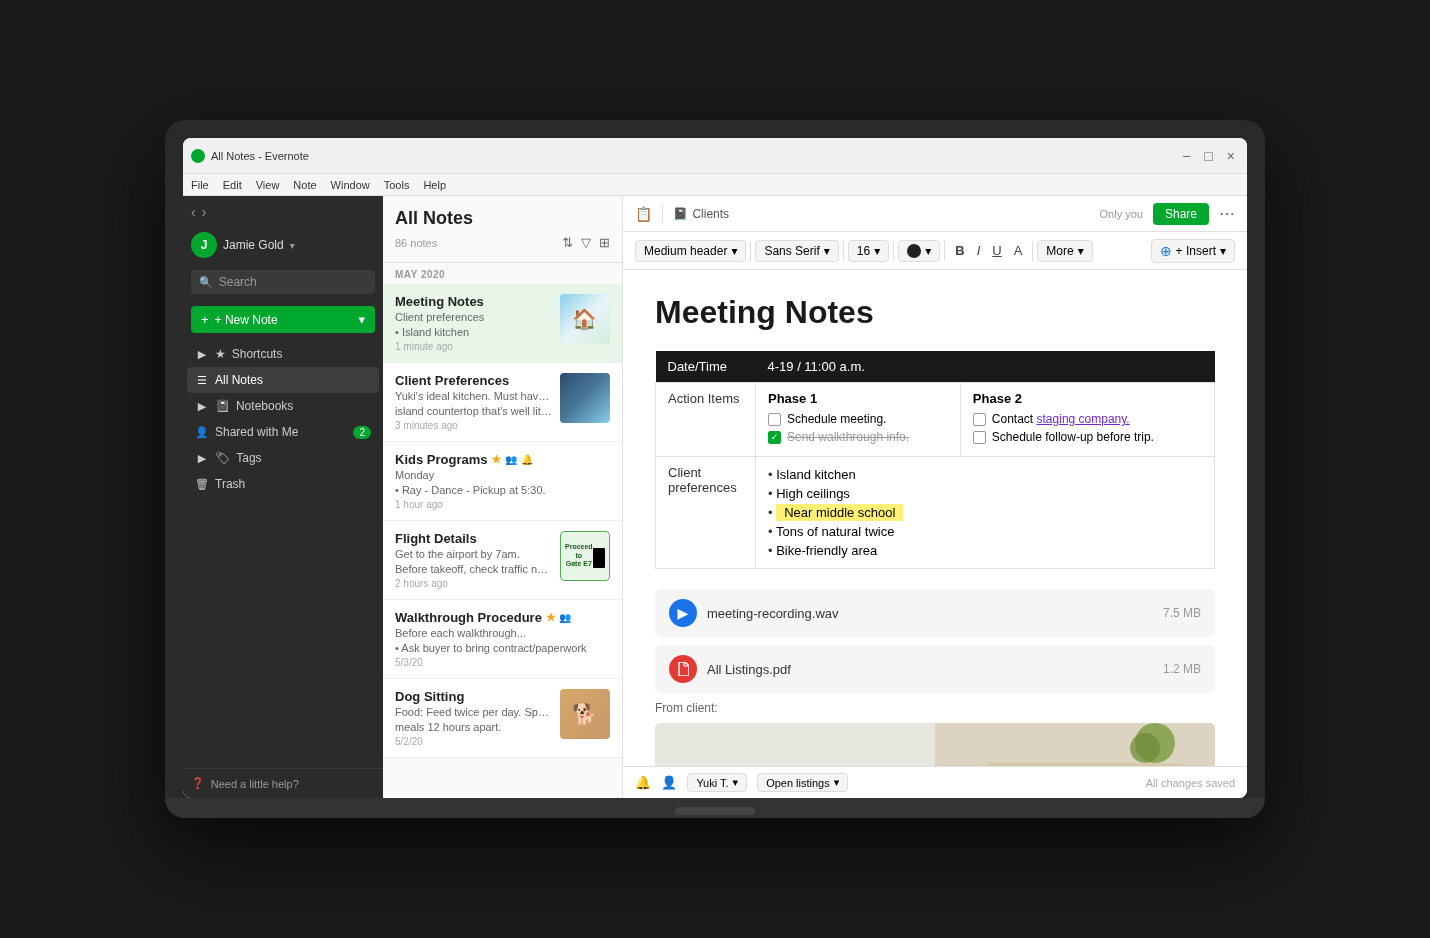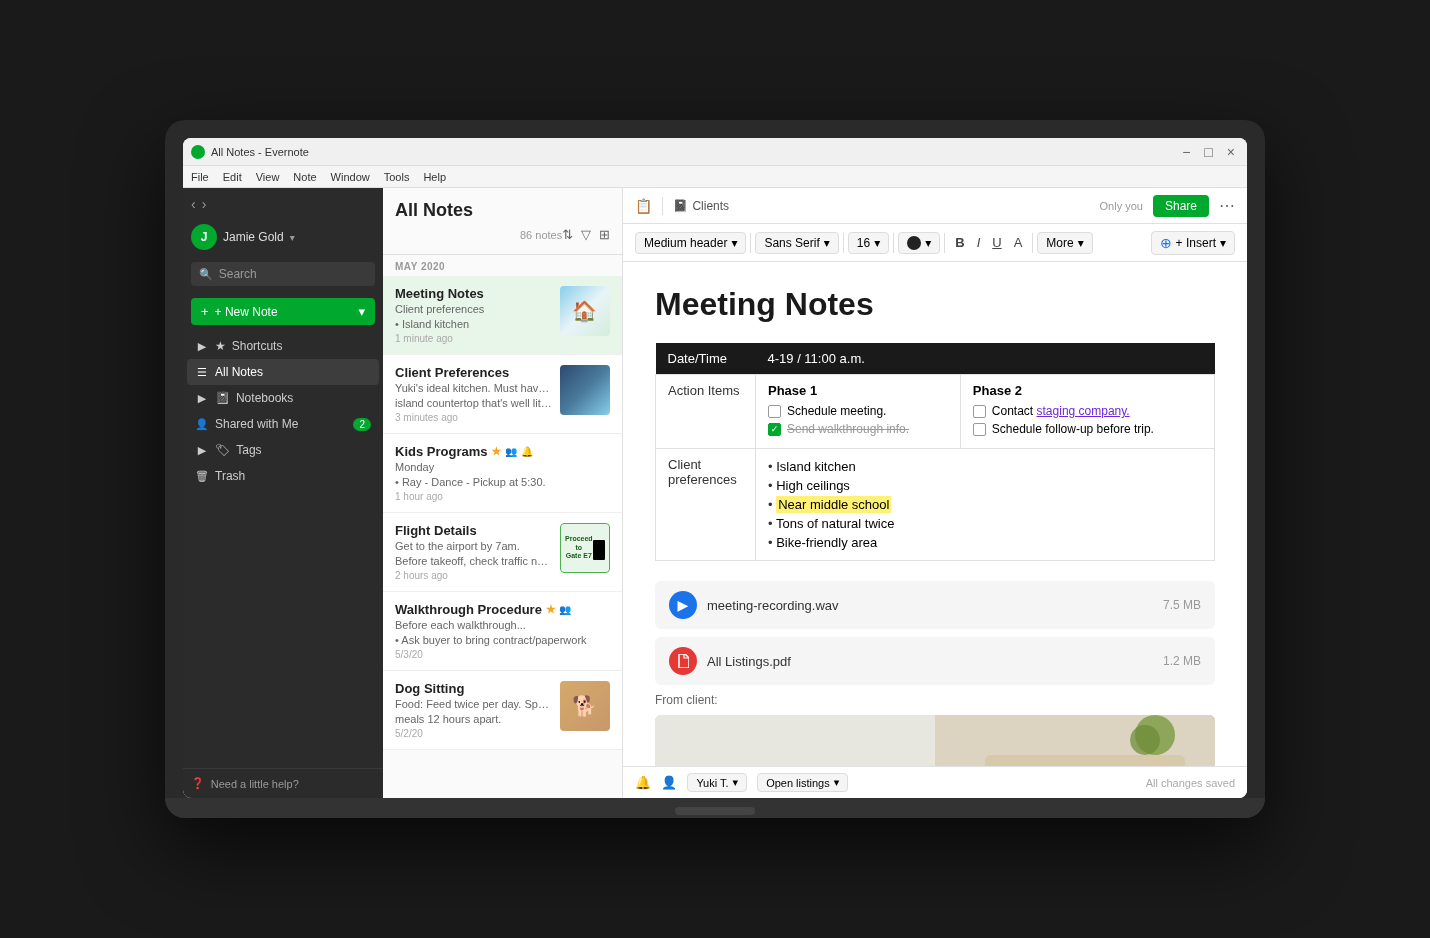--- a/index.html
+++ b/index.html
@@ -42,21 +42,21 @@
       width: 80px;
       height: 8px;
       background: #444;
       border-radius: 4px;
       margin-top: 6px;
     }
 
     
     .title-bar {
       background: #f0f0f0;
-      height: 28px;
+      height: 36px;
       display: flex;
       align-items: center;
       padding: 0 8px;
       border-bottom: 1px solid #ddd;
       flex-shrink: 0;
     }
     .title-bar-icon {
       width: 14px;
       height: 14px;
       background: #00a82d;
@@ -246,21 +246,21 @@
       font-size: 18px;
       font-weight: 600;
       color: #222;
       margin-bottom: 6px;
     }
     .notes-meta {
       font-size: 11px;
       color: #999;
       display: flex;
       align-items: center;
-      justify-content: flex-end;
+      justify-content: space-between;
     }
     .notes-toolbar {
       display: flex;
       gap: 8px;
     }
     .notes-tool-icon {
       font-size: 13px;
       color: #666;
       cursor: pointer;
     }
@@ -550,21 +550,21 @@
     .bullet-list li {
       padding: 2px 0;
       font-size: 13px;
     }
     .bullet-list li::before {
       content: '• ';
       color: #333;
     }
     .highlight-yellow {
       background: #fff176;
-      padding: 1px 2px;
+      padding: 1px 8px;
     }
 
     
     .attachment {
       display: flex;
       align-items: center;
       gap: 10px;
       background: #f5f5f5;
       border-radius: 6px;
       padding: 10px 14px;

